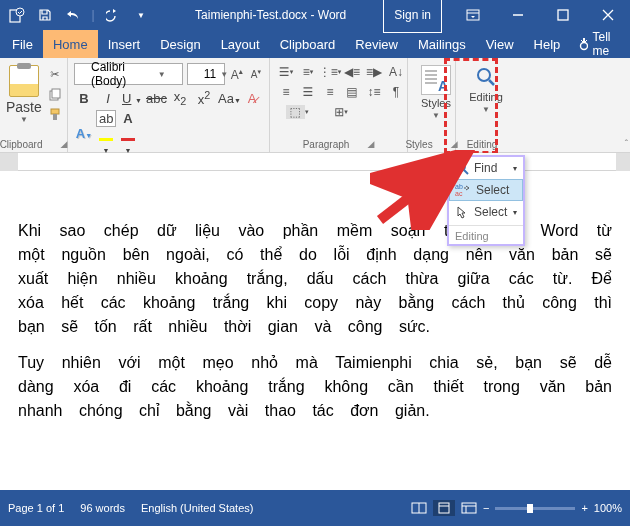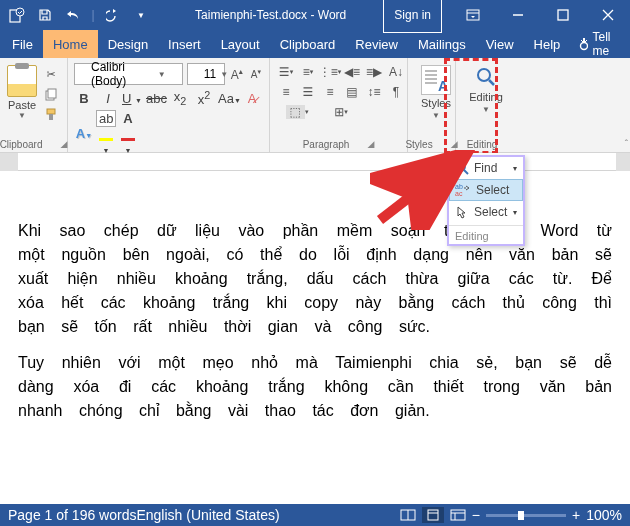--- a/index.html
+++ b/index.html
@@ -18,21 +18,21 @@
 .tab.file{color:#fff}
 .spacer{flex:1}
 .tellme{display:flex;align-items:center;gap:4px;padding:0 8px;font-size:12px}
 .ribbon{height:95px;background:#f3f3f3;border-bottom:1px solid #d4d4d4;display:flex;position:relative}
 .group{border-right:1px solid #d4d4d4;padding:3px 6px 2px 6px;display:flex;flex-direction:column;position:relative}
 .group-label{text-align:center;font-size:10px;color:#666;margin-top:auto;padding-top:2px;display:flex;justify-content:center;gap:18px}
 .launcher{font-size:9px;color:#888}
 .paste-big{display:flex;flex-direction:column;align-items:center;width:42px;padding-top:4px}
 .paste-icon{width:30px;height:32px;background:linear-gradient(#fff 60%,#f9d978 60%);border:1px solid #c8a84a;border-radius:2px;position:relative}
 .paste-icon::before{content:"";position:absolute;top:-3px;left:7px;width:14px;height:6px;background:#999;border-radius:2px}
-.paste-txt{font-size:11px;color:#444;margin-top:2px}
+.paste-txt{font-size:14px;color:#444;margin-top:2px}
 .clip-small{display:flex;flex-direction:column;gap:2px;padding-top:4px;margin-left:3px}
 .small-btn{width:20px;height:18px;font-size:11px;color:#555;display:flex;align-items:center;justify-content:center}
 .font-top{display:flex;align-items:center;gap:4px;padding-top:2px}
 .combo{background:#fff;border:1px solid #ababab;height:22px;font-size:12px;padding:0 16px;display:flex;align-items:center;justify-content:space-between}
 .combo .arr{font-size:8px;color:#666;margin-left:4px}
 .font-name{width:120px}
 .font-size{width:38px}
 .aa{font-size:12px;color:#555;padding:0 2px}
 .font-mid{display:flex;align-items:center;gap:4px;margin-top:4px;font-size:13px;color:#444}
 .fb{width:20px;text-align:center}
@@ -52,21 +52,21 @@
 .ruler-dark{position:absolute;top:0;height:18px;background:#e0e0e0}
 .doc-area{height:322px;background:#fff;overflow:hidden;position:relative;padding:48px 18px 0 18px}
 .doc-text{font-family:'Times New Roman',serif;font-size:16px;color:#000;line-height:1.5;text-align:justify;text-justify:inter-word}
 .doc-text p{margin-bottom:12px;word-spacing:12px}
 .dropdown{position:absolute;left:447px;top:155px;width:78px;background:#fff;border:2px solid #c4b5fd;box-shadow:2px 2px 5px rgba(0,0,0,0.2);font-size:12px;z-index:50}
 .dd-item{padding:4px 6px;display:flex;align-items:center;gap:5px;color:#444}
 .dd-item.hover{background:#cde6f7;border:1px solid #92c0e0;padding:3px 5px}
 .dd-sep{height:1px;background:#e0e0e0;margin:2px 0}
 .dd-label{padding:2px 6px;color:#888;font-size:11px}
 .arrow-svg{position:absolute;left:370px;top:150px;z-index:60;pointer-events:none}
-.statusbar{position:absolute;bottom:0;left:0;right:0;height:22px;background:#2b579a;color:#fff;font-size:14px;display:flex;align-items:center;padding:0 8px;gap:0}
+.statusbar{position:absolute;bottom:0;left:0;right:0;height:36px;background:#2b579a;color:#fff;font-size:11px;display:flex;align-items:center;padding:0 8px;gap:16px}
 .status-right{margin-left:auto;display:flex;gap:6px;align-items:center}
 .zoom-slider{width:80px;height:3px;background:#6b8bc0;position:relative}
 .zoom-slider::after{content:"";position:absolute;left:40%;top:-3px;width:6px;height:9px;background:#fff}
 svg{display:block}
 </style>
 </head>
 <body>
 
 <div class="titlebar">
   <div class="qat">
@@ -120,22 +120,22 @@
         <svg width="12" height="12">
           <path d="M1 1l10 10M11 1L1 11" stroke="#fff" stroke-width="1.3"></path>
         </svg>
       </div>
   </div>
 </div>
 
 <div class="menubar">
   <div class="tab file">File</div>
   <div class="tab active">Home</div>
+  <div class="tab">Insert</div>
   <div class="tab">Design</div>
-  <div class="tab">Insert</div>
   <div class="tab">Layout</div>
   <div class="tab">Clipboard</div>
   <div class="tab">Review</div>
   <div class="tab">Mailings</div>
   <div class="tab">View</div>
   <div class="tab">Help</div>
   <div class="tellme">
       <svg width="14" height="14">
         <circle cx="6" cy="9" r="3.5" fill="none" stroke="#fff" stroke-width="1.4"></circle>
         <rect x="5" y="1" width="2" height="4" fill="#fff"></rect>

